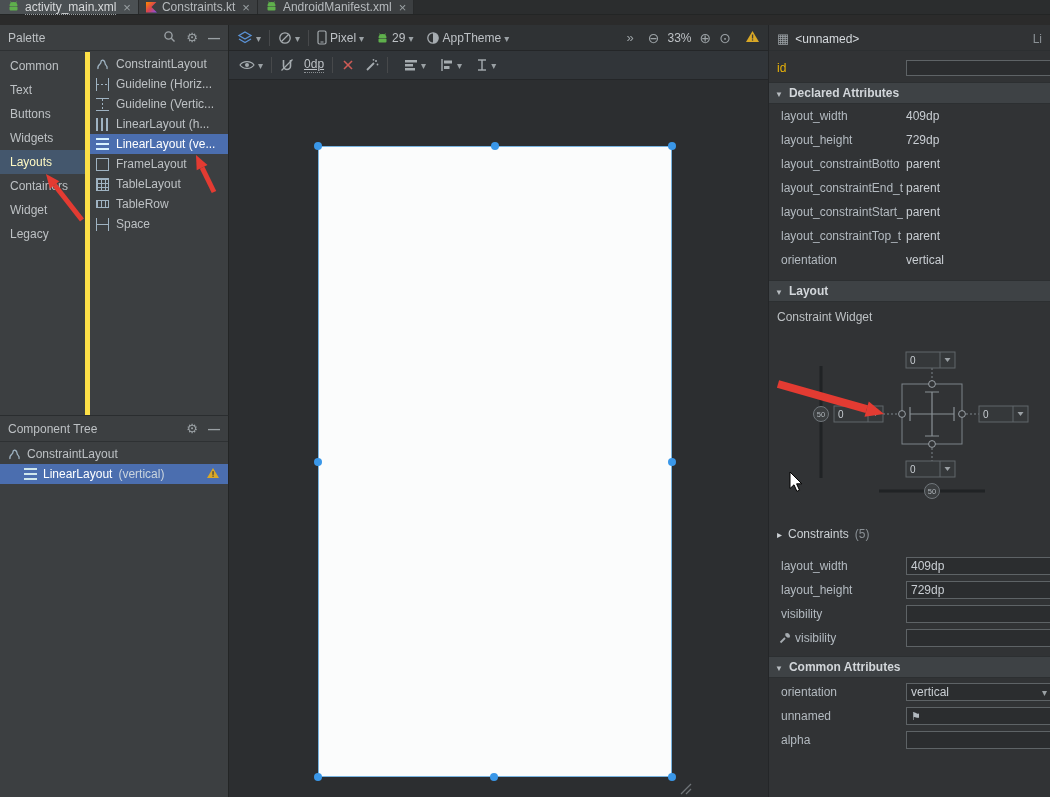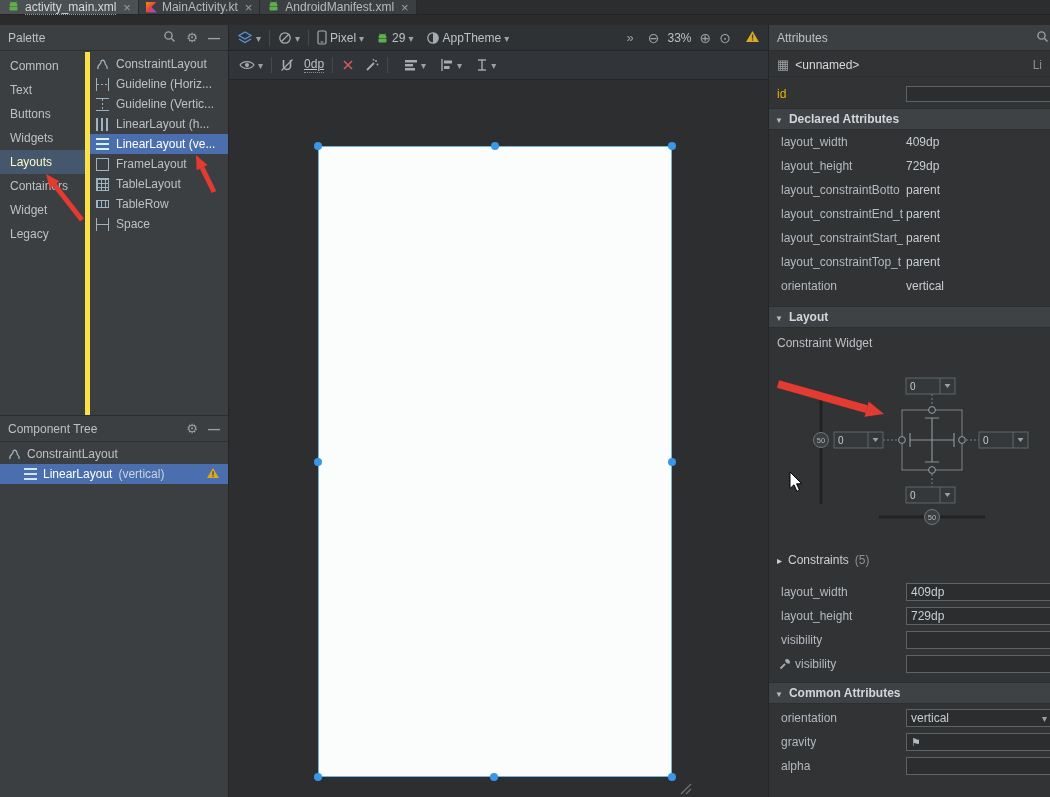--- a/index.html
+++ b/index.html
@@ -138,21 +138,21 @@
             <path d="M2.5,7 a4,4 0 0 1 8,0 z" fill="#5fb04c"></path>
             <line x1="3.6" y1="2.6" x2="4.4" y2="4" stroke="#5fb04c" stroke-width="1"></line>
             <line x1="9.4" y1="2.6" x2="8.6" y2="4" stroke="#5fb04c" stroke-width="1"></line>
             <rect x="2.5" y="7.6" width="8" height="4" rx="1" fill="#5fb04c"></rect>
           </svg></span>
       <span class="tlabel">activity_main.xml</span>
       <span class="tclose i-close"></span>
     </div>
     <div class="tab">
       <span class="kicon"></span>
-      <span class="tlabel">MainActivity.kt</span>
+      <span class="tlabel">Constraints.kt</span>
       <span class="tclose i-close"></span>
     </div>
     <div class="tab">
       <span><svg width="13" height="13" viewBox="0 0 13 13">
             <path d="M2.5,7 a4,4 0 0 1 8,0 z" fill="#5fb04c"></path>
             <line x1="3.6" y1="2.6" x2="4.4" y2="4" stroke="#5fb04c" stroke-width="1"></line>
             <line x1="9.4" y1="2.6" x2="8.6" y2="4" stroke="#5fb04c" stroke-width="1"></line>
             <rect x="2.5" y="7.6" width="8" height="4" rx="1" fill="#5fb04c"></rect>
           </svg></span>
       <span class="tlabel">AndroidManifest.xml</span>
@@ -379,28 +379,20 @@
     <div class="handle" style="left:85px;top:693px;"></div>
     <div class="handle" style="left:261px;top:693px;"></div>
     <div class="handle" style="left:439px;top:693px;"></div>
     <svg style="position:absolute;left:448px;top:700px;" width="16" height="16">
         <line x1="4" y1="14" x2="14" y2="4" stroke="#6f7478" stroke-width="1.2"></line>
         <line x1="9" y1="14" x2="14" y2="9" stroke="#6f7478" stroke-width="1.2"></line>
       </svg>
   </div>
 
   <div class="attrs">
-    <div class="panel-header">
-      <span>Attributes</span>
-      <span class="ph-spacer"></span>
-      <span class="gicon" style="margin-right:-7px;"><svg width="13" height="13" viewBox="0 0 13 13">
-            <circle cx="5.5" cy="5.5" r="3.6" fill="none" stroke="#9aa0a4" stroke-width="1.4"></circle>
-            <line x1="8.3" y1="8.3" x2="11.5" y2="11.5" stroke="#9aa0a4" stroke-width="1.4"></line>
-          </svg></span>
-    </div>
 
     <div class="comp-row">
       <span class="i-grid9 gicon"></span>
       <span>&lt;unnamed&gt;</span>
       <span class="comp-right">Li</span>
     </div>
 
     <div class="idrow">
       <span>id</span>
       <span class="afield"></span>
@@ -538,21 +530,21 @@
       <span>Common Attributes</span>
     </div>
     <div class="drow mt2">
       <span class="dlabel">orientation</span>
       <span class="afield">
         <span>vertical</span>
         <span class="i-caret"></span>
       </span>
     </div>
     <div class="drow">
-      <span class="dlabel">gravity</span>
+      <span class="dlabel">unnamed</span>
       <span class="afield">
         <span class="i-flag"></span>
         <span></span>
       </span>
     </div>
     <div class="drow">
       <span class="dlabel">alpha</span>
       <span class="afield">
           <span></span>
         </span>

